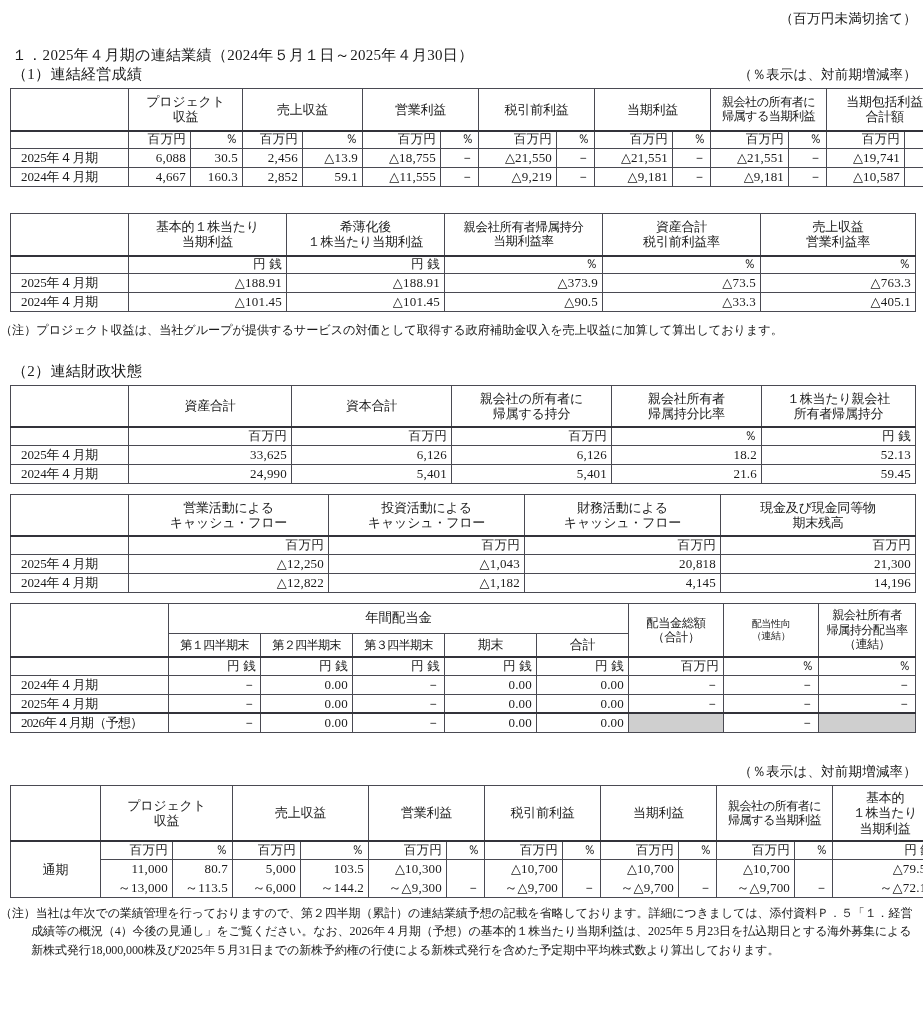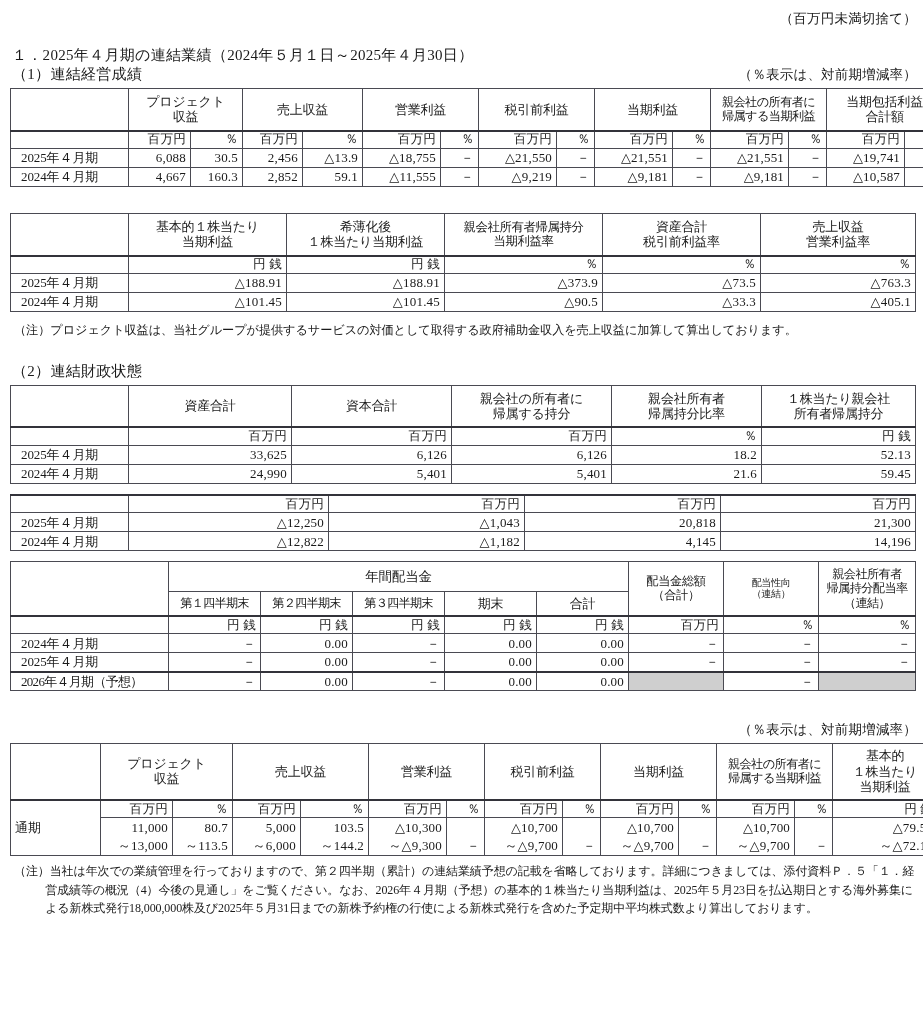--- a/index.html
+++ b/index.html
@@ -43,21 +43,20 @@
     padding-left: 12px;
   }
   .row-between {
     display: flex;
     align-items: flex-end;
     justify-content: space-between;
   }
   .footnote {
     font-size: 12.2px;
     line-height: 1.45;
-    padding-left: 14px;
     padding-right: 8px;
     letter-spacing: -0.1px;
   }
   .footnote .fn-body {
     display: block;
     padding-left: 2.6em;
     text-indent: -2.6em;
   }
   .fn-label { white-space: nowrap; }
 
@@ -326,20 +325,27 @@
 
   <table class="fin">
     <colgroup>
       <col style="width:118px">
         <col style="width:200px">
         <col style="width:196px">
       <col style="width:196px">
         <col style="width:195px">
     </colgroup>
     <tbody>
+      <tr class="hdr-tall">
+        <td></td>
+        <th><span>営業活動による</span><br><span>キャッシュ・フロー</span></th>
+        <th><span>投資活動による</span><br><span>キャッシュ・フロー</span></th>
+        <th><span>財務活動による</span><br><span>キャッシュ・フロー</span></th>
+        <th><span>現金及び現金同等物</span><br><span>期末残高</span></th>
+      </tr>
       <tr class="unitrow thickline">
         <td></td>
         <td class="unit">百万円</td>
         <td class="unit">百万円</td>
         <td class="unit">百万円</td>
         <td class="unit">百万円</td>
       </tr>
       <tr class="datarow">
         <td class="rowlab">2025年４月期</td>
         <td class="num">△12,250</td>
@@ -464,21 +470,21 @@
         <td></td>
         <th colspan="2"><span>プロジェクト</span><br><span>収益</span></th>
         <th colspan="2">売上収益</th>
         <th colspan="2">営業利益</th>
         <th colspan="2">税引前利益</th>
         <th colspan="2">当期利益</th>
         <th colspan="2" style="font-size:12.2px;letter-spacing:-0.6px;"><span>親会社の所有者に</span><br><span>帰属する当期利益</span></th>
         <th><span>基本的</span><br><span>１株当たり</span><br><span>当期利益</span></th>
       </tr>
       <tr class="unitrow thickline">
-        <td rowspan="3" style="text-align:left;vertical-align:middle;">通期</td>
+        <td rowspan="3" style="text-align:center;vertical-align:middle;">通期</td>
         <td class="unit">百万円</td>
         <td class="unit">％</td>
         <td class="unit">百万円</td>
         <td class="unit">％</td>
         <td class="unit">百万円</td>
         <td class="unit">％</td>
         <td class="unit">百万円</td>
         <td class="unit">％</td>
         <td class="unit">百万円</td>
         <td class="unit">％</td>

